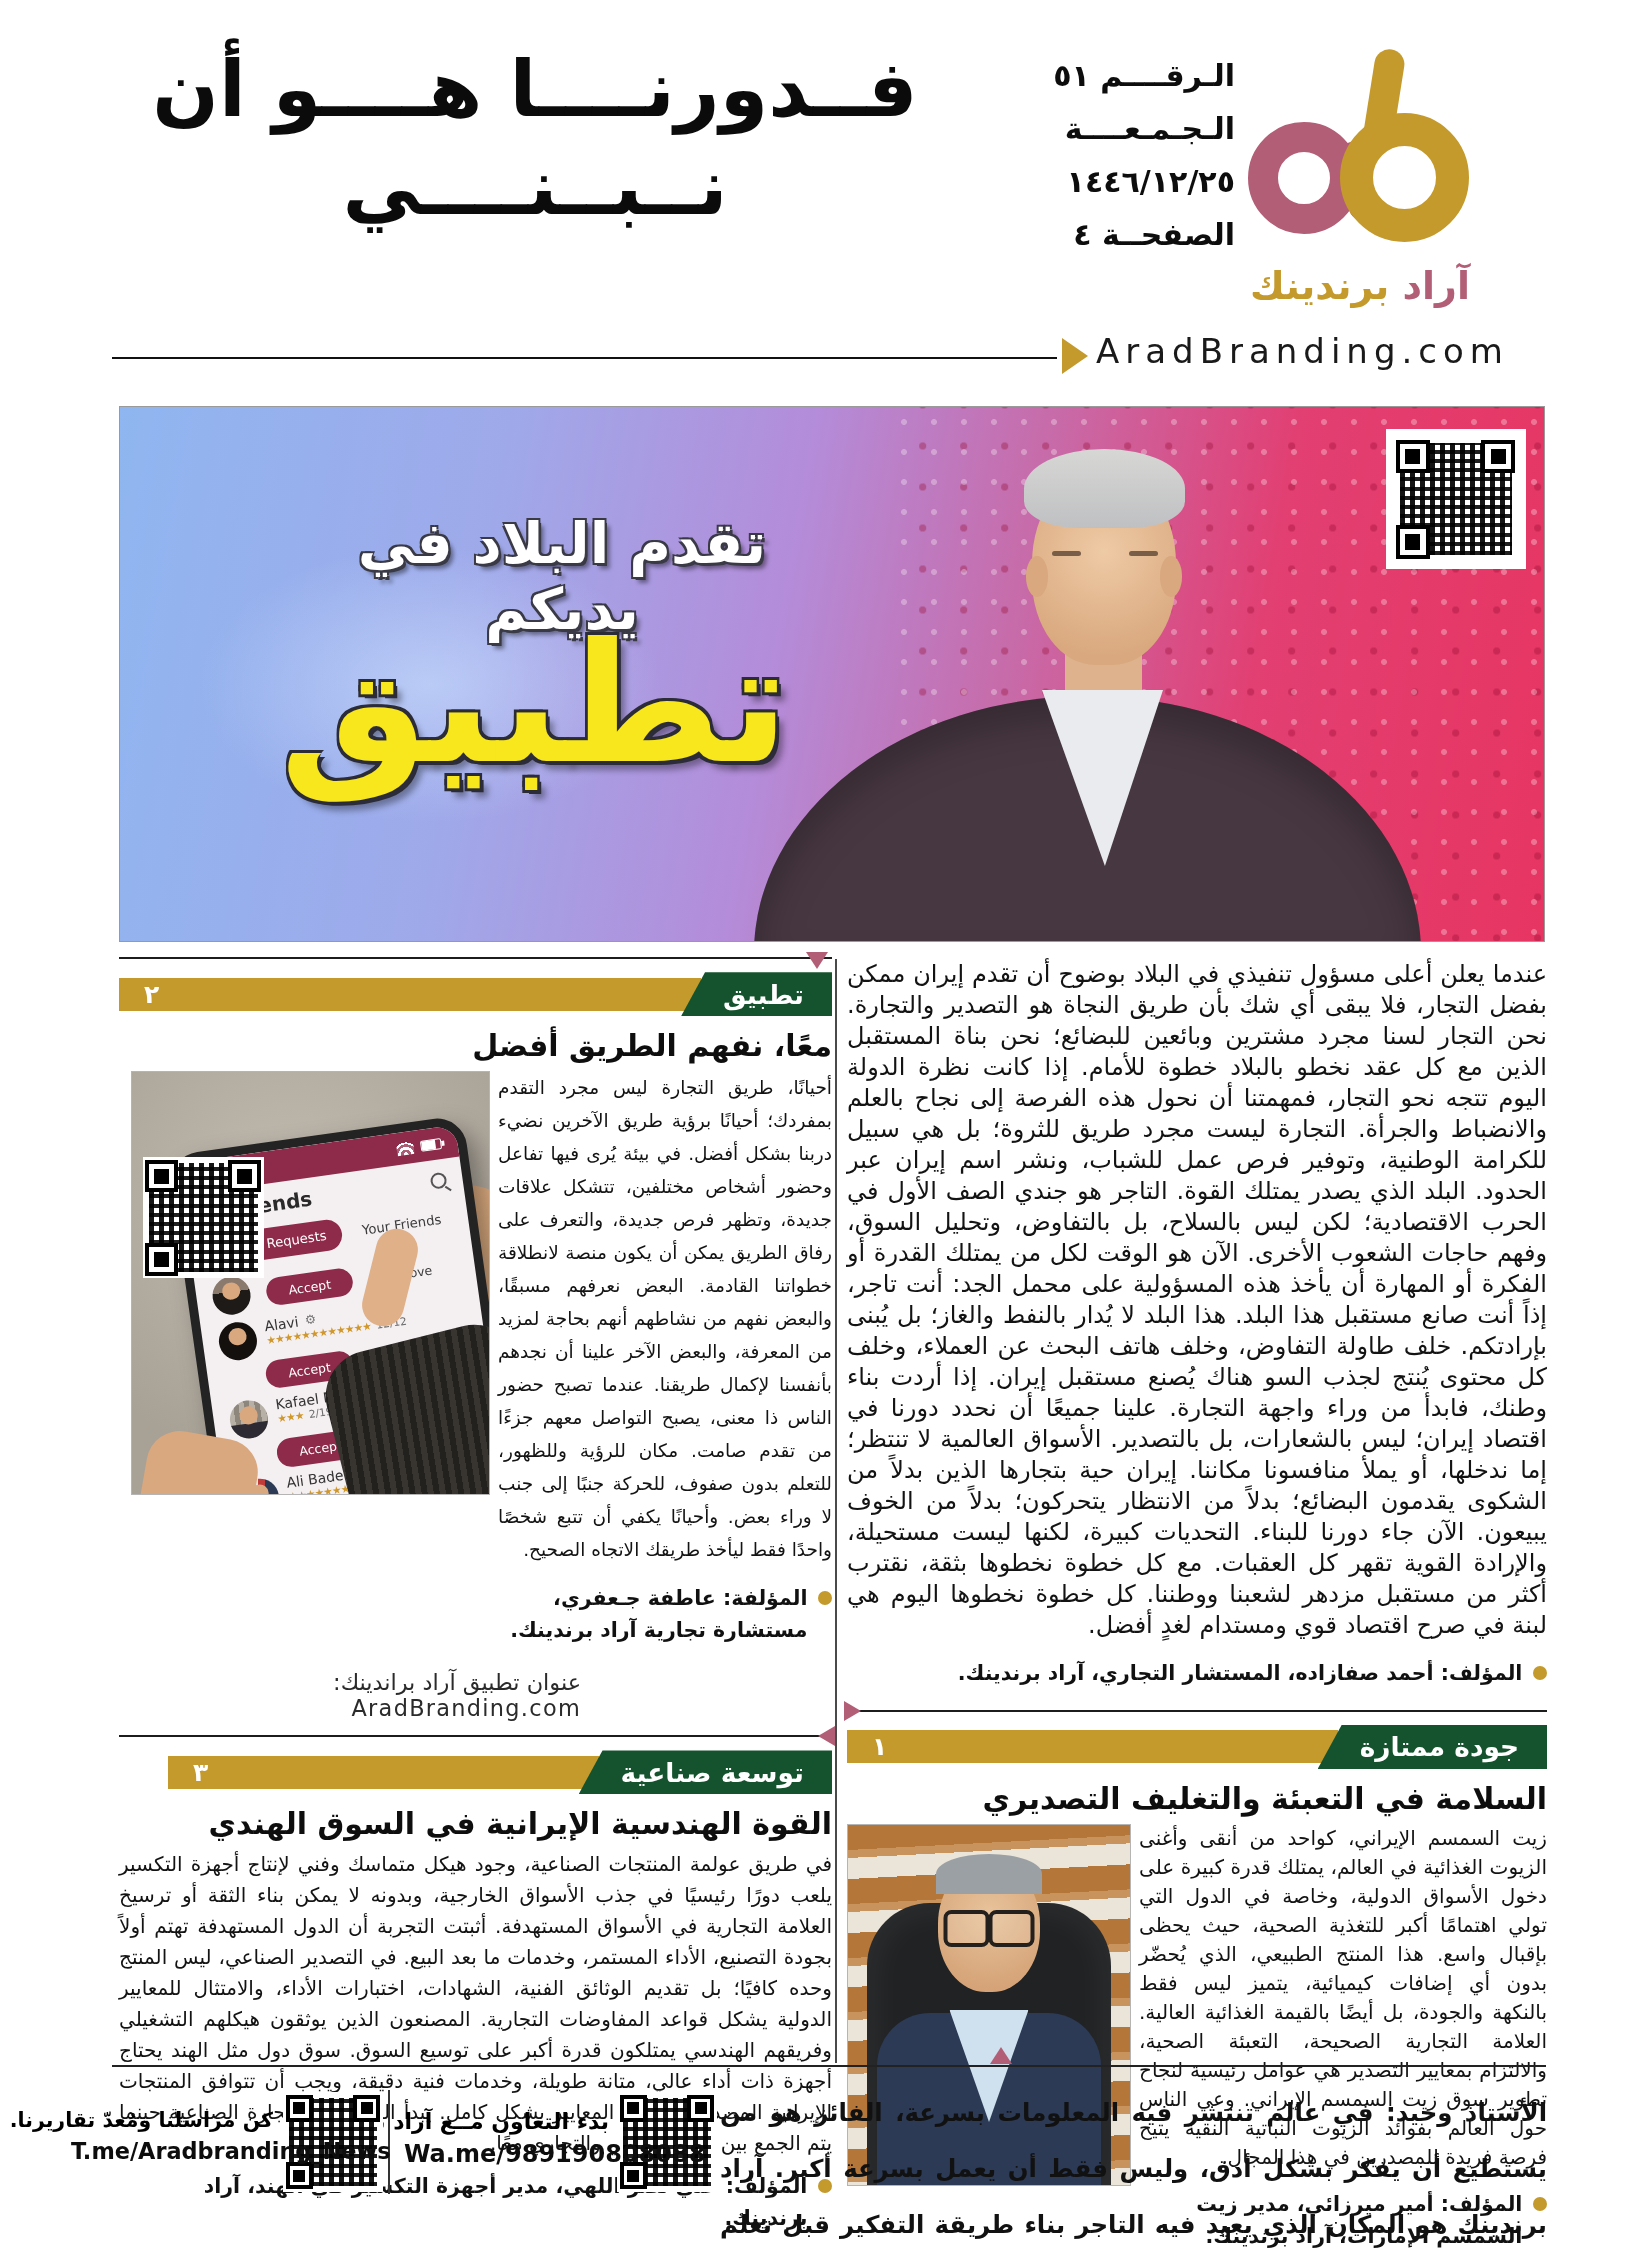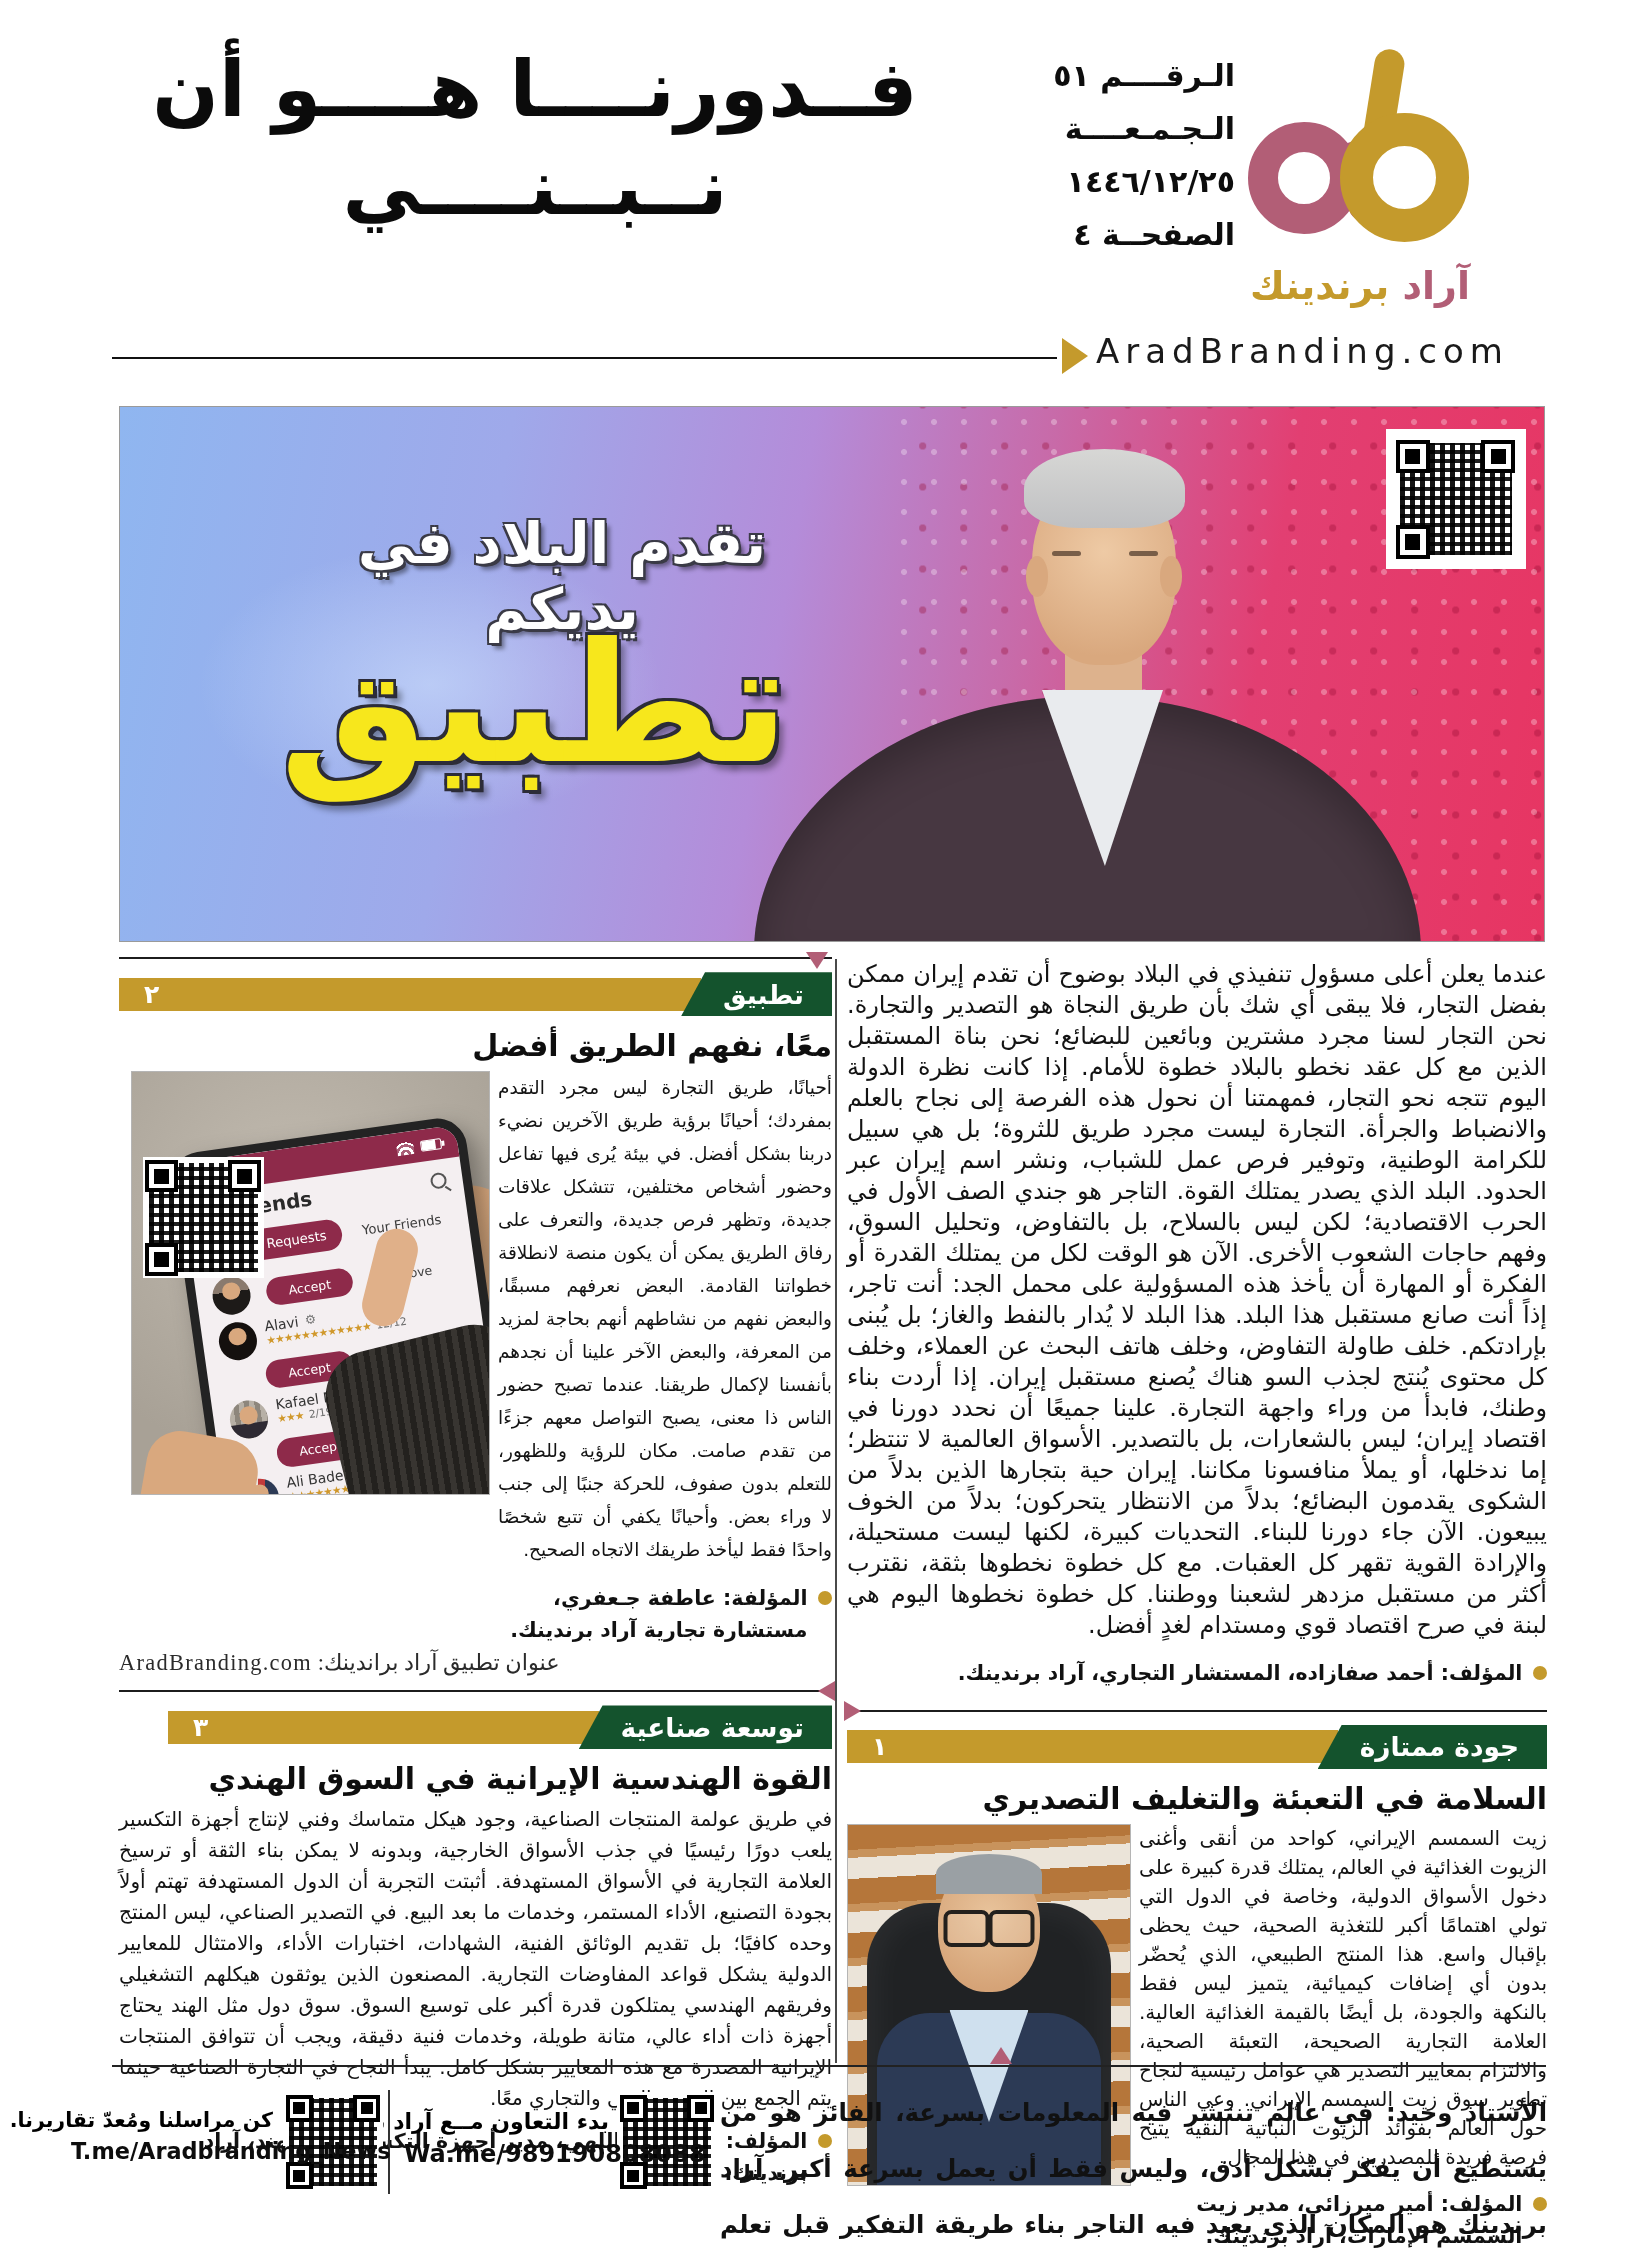--- a/index.html
+++ b/index.html
@@ -129,21 +129,21 @@
   .f-score { color:#6b6b6b; font-size:10.6px; margin-left:5.3px; letter-spacing:0; }
   .f-actions { display:flex; align-items:center; gap:29px; padding:5.3px 0 0 42px; }
   .acc { background:#8e2a4a; color:#fff; border-radius:14.5px; padding:6.6px 22.4px; font-size:12.5px; }
   .rem { color:#3d3d3d; font-size:12.5px; }
   .gear { color:#777; font-size:12.5px; }
   .hand-r { position:absolute; right:-30px; top:112px; width:132px; height:284px; background:linear-gradient(#dcab80,#caa27a); border-radius:66px; transform:rotate(9deg); }
   .thumb { position:absolute; right:78px; top:156px; width:42px; height:99px; background:#e0b089; border-radius:26.4px; transform:rotate(14deg); }
   .sleeve { position:absolute; right:-46px; bottom:-40px; width:198px; height:198px; border-radius:46px 46px 0 0; transform:rotate(-14deg);
     background:repeating-linear-gradient(95deg,#23211e 0 6px,#383531 6px 12px); }
   .hand-l { position:absolute; left:13.2px; bottom:-20px; width:112px; height:79px; background:#d9a87e; border-radius:33px 33px 0 0; transform:rotate(10deg); }
-  .caption { width:462px; margin-left:0; margin-right:auto; text-align:left; margin-top:2px; font-size:22.4px; color:#2b2b2b;font-family:Liberation Serif, serif; }
+  .caption { width:462px; margin-left:0; margin-right:auto; text-align:right; margin-top:22px; font-size:22.4px; color:#2b2b2b; }
   .caption .c-val { direction:ltr; unicode-bidi:embed; letter-spacing:1.3px; }
   .ind-body { font-size:20px; line-height:31px; margin-top:4px; }
   
   .foot-line { position:absolute; left:112px; top:2065px; width:1434px; height:2px; background:#222; }
   .foot-tri { position:absolute; left:990px; top:2047px; }
   .f-right { position:absolute; left:720px; top:2085px; width:827px; }
   .f-right p { font-size:24.4px; font-weight:700; color:#111; text-align:justify; line-height:2.3; }
   .f-mid-qr { position:absolute; left:617px; top:2092px; }
   .f-mid-text { position:absolute; left:404px; top:2103px; width:205px; text-align:right; }
   .f-label { font-size:22px; font-weight:700; color:#000000; line-height:1.7; white-space:nowrap; }

